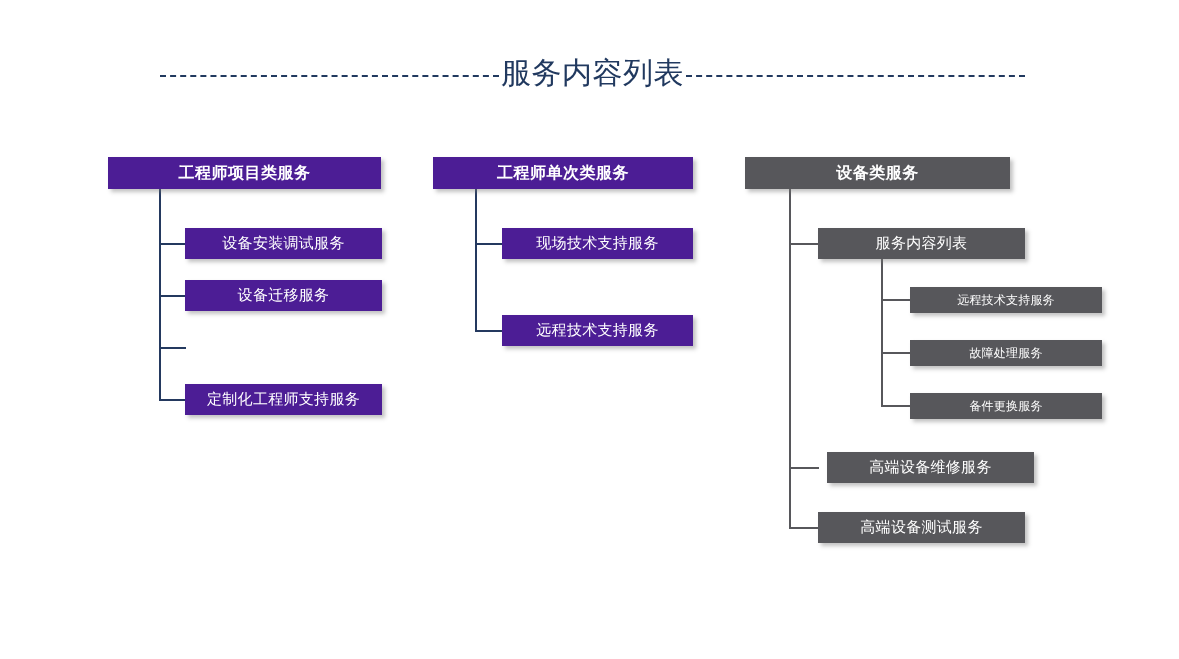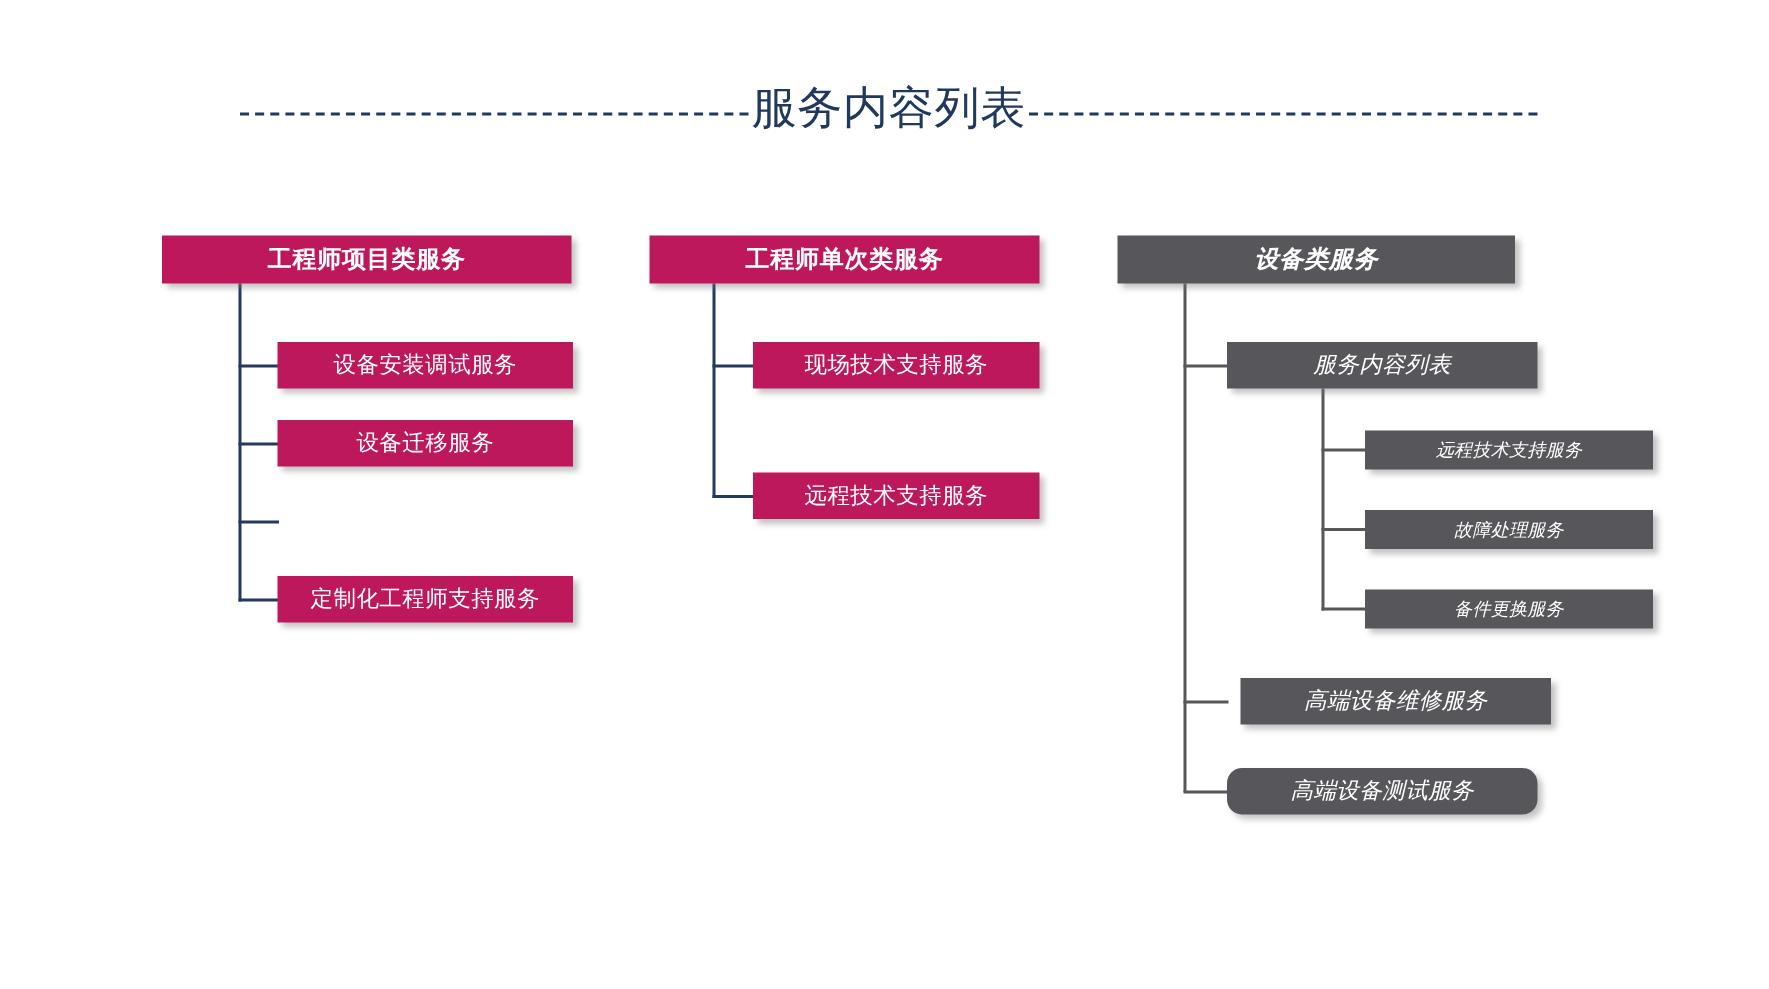--- a/index.html
+++ b/index.html
@@ -57,22 +57,22 @@
     position: absolute;
     box-sizing: border-box;
     display: flex;
     align-items: center;
     justify-content: center;
     text-align: center;
     color: #ffffff;
     white-space: nowrap;
     box-shadow: 3px 3px 4px rgba(120,120,120,0.45);
   }
-  .node.navy  { background: #be185d; }
-  .node.gray  { background: #57575b; font-style: italic; }
+  .node.navy  { background: #4c1d95; }
+  .node.gray  { background: #57575b; }
 
   .node.head {
     font-size: 16px;
     font-weight: bold;
     letter-spacing: 0.5px;
   }
   .node.lvl2 {
     font-size: 15px;
     font-weight: normal;
     letter-spacing: 0.3px;
@@ -109,21 +109,21 @@
   #c2-i0   { left: 502px; top: 228px;  width: 191px; height: 31px; }
   #c2-i1   { left: 502px; top: 315px;  width: 191px; height: 31px; }
   #c2-v    { left: 475px; top: 189px;  height: 143px; }
   #c2-h0   { left: 475px; top: 243px;  width: 28px; }
   #c2-h1   { left: 475px; top: 330px;  width: 28px; }
 
   
   #c3-head { left: 745px; top: 157px;  width: 265px; height: 32px; }
   #c3-i0   { left: 818px; top: 228px;  width: 207px; height: 31px; }
   #c3-i1   { left: 827px; top: 452px;  width: 207px; height: 31px; }
-  #c3-i2   { left: 818px; top: 512px;  width: 207px; height: 31px; border-radius: 10px; }
+  #c3-i2   { left: 818px; top: 512px;  width: 207px; height: 31px; }
   #c3-v    { left: 789px; top: 189px;  height: 339px; }
   #c3-h0   { left: 789px; top: 243px;  width: 30px; }
   #c3-h1   { left: 789px; top: 467px;  width: 30px; }
   #c3-h2   { left: 789px; top: 527px;  width: 30px; }
 
   
   #c3-s0   { left: 910px; top: 287px;  width: 192px; height: 26px; }
   #c3-s1   { left: 910px; top: 340px;  width: 192px; height: 26px; }
   #c3-s2   { left: 910px; top: 393px;  width: 192px; height: 26px; }
   #c3-sv   { left: 881px; top: 259px;  height: 148px; }

